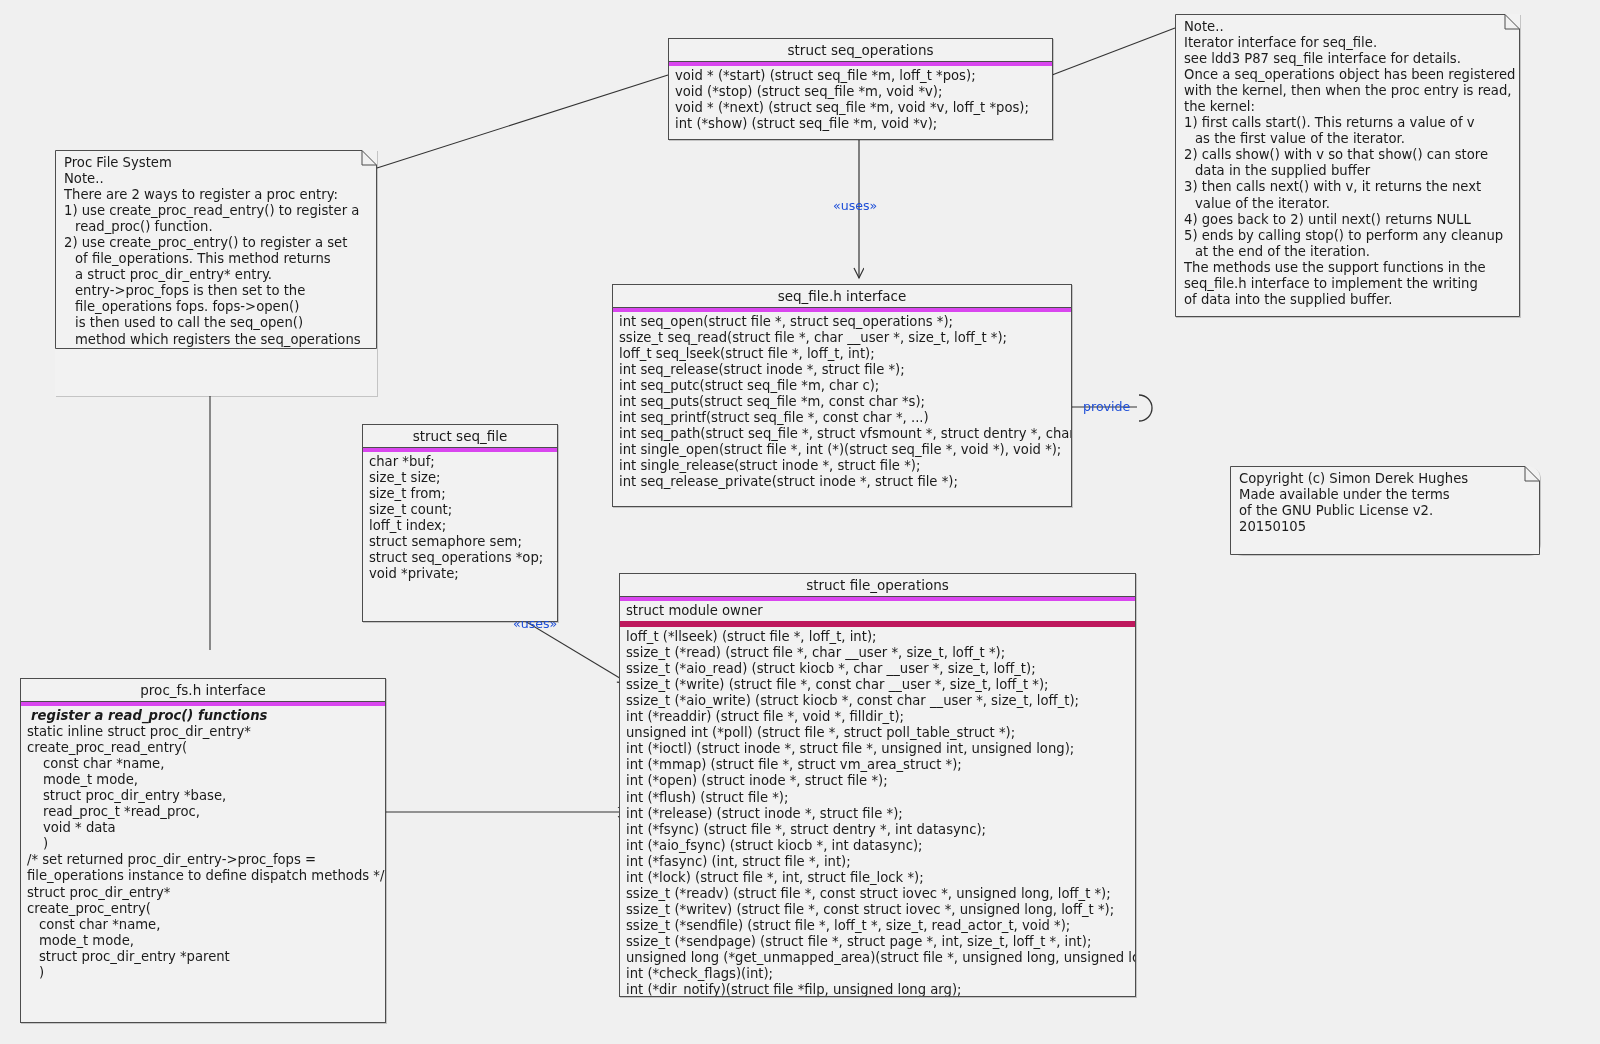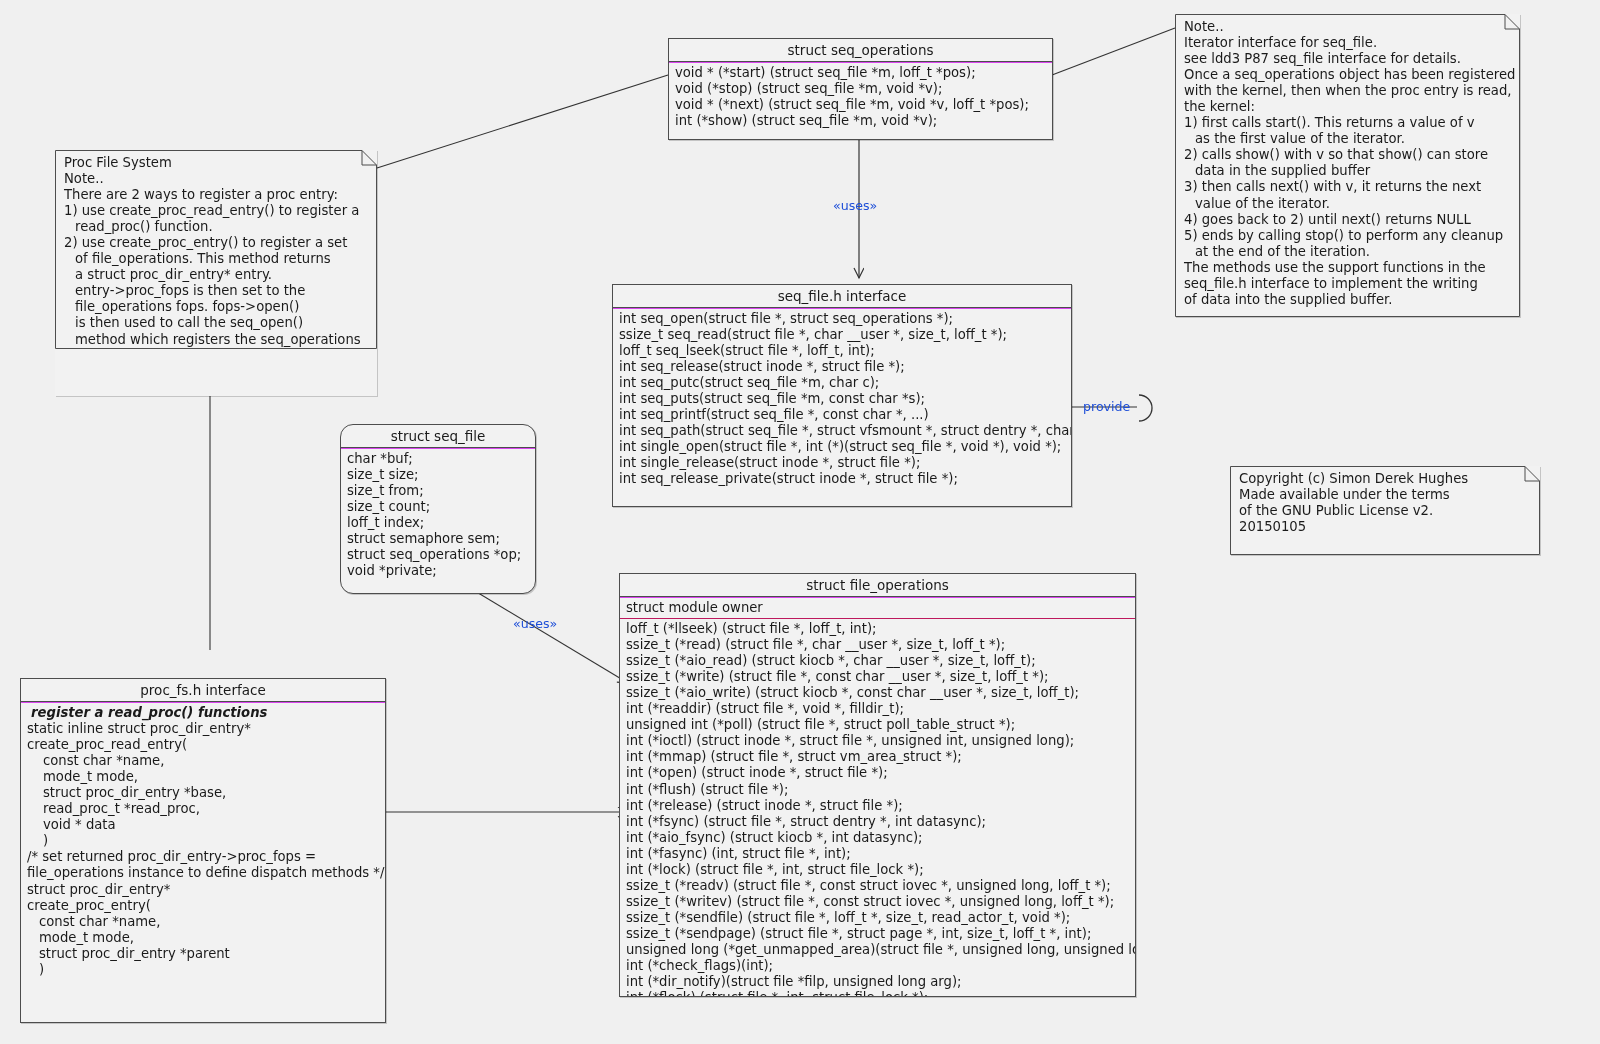--- a/index.html
+++ b/index.html
@@ -20,27 +20,27 @@
     background:#f2f2f2;
     border:1px solid #4d4d4d;
     box-sizing:border-box;
     overflow:hidden;
     box-shadow:1px 1px 0 rgba(0,0,0,.18);
   }
   .uml .title{
     text-align:center;
     font-size:13.5px;
     padding:3px 4px 4px 4px;
-    border-bottom:1px solid #d946ef;
+    border-bottom:4px solid #d946ef;
     box-shadow:inset 0 -2px 0 -1px #4d4d4d;
     white-space:nowrap;
   }
   .uml .compartment{
     padding:2px 0 2px 6px;
-    border-bottom:1px solid #be185d;
+    border-bottom:6px solid #be185d;
   }
   .uml .compartment.last{border-bottom:none;}
   .uml .member{
     font-size:13.2px;
     line-height:16.05px;
     white-space:nowrap;
   }
   .uml .member.bold-italic{
     font-weight:bold;font-style:italic;padding-left:4px;
   }
@@ -175,37 +175,37 @@
       <div class="member">int seq_printf(struct seq_file *, const char *, ...)</div>
       <div class="member">int seq_path(struct seq_file *, struct vfsmount *, struct dentry *, char *, size_t);</div>
       <div class="member">int single_open(struct file *, int (*)(struct seq_file *, void *), void *);</div>
       <div class="member">int single_release(struct inode *, struct file *);</div>
       <div class="member">int seq_release_private(struct inode *, struct file *);</div>
     </div>
   </div>
 
   <div class="elabel" style="left:1083px;top:399px;">provide</div>
 
-  <div class="uml" style="left:340px;top:424px;width:196px;height:170px;border-radius:13px;">
+  <div class="uml" style="left:362px;top:424px;width:196px;height:198px;">
     <div class="title">struct seq_file</div>
     <div class="compartment last">
       <div class="member">char *buf;</div>
       <div class="member">size_t size;</div>
       <div class="member">size_t from;</div>
       <div class="member">size_t count;</div>
       <div class="member">loff_t index;</div>
       <div class="member">struct semaphore sem;</div>
       <div class="member">struct seq_operations *op;</div>
       <div class="member">void *private;</div>
     </div>
   </div>
 
   <div class="elabel" style="left:513px;top:616px;">«uses»</div>
 
-  <div class="note" style="left:1230px;top:466px;width:310px;height:89px;">
+  <div class="note" style="left:1230px;top:466px;width:310px;height:89px;border-radius:12px;">
     <svg class="noteclip" viewBox="0 0 310 89" preserveAspectRatio="none">
       <path d="M0.5,0.5 H295 L309.5,15 V88.5 H0.5 Z" fill="#f2f2f2" stroke="#4d4d4d" stroke-width="1"></path>
       <path d="M295,0.5 V15 H309.5" fill="none" stroke="#4d4d4d" stroke-width="1"></path>
     </svg>
     <div class="body">
       <div class="line">Copyright (c) Simon Derek Hughes</div>
       <div class="line">Made available under the terms</div>
       <div class="line">of the GNU Public License v2.</div>
       <div class="line">20150105</div>
     </div>

